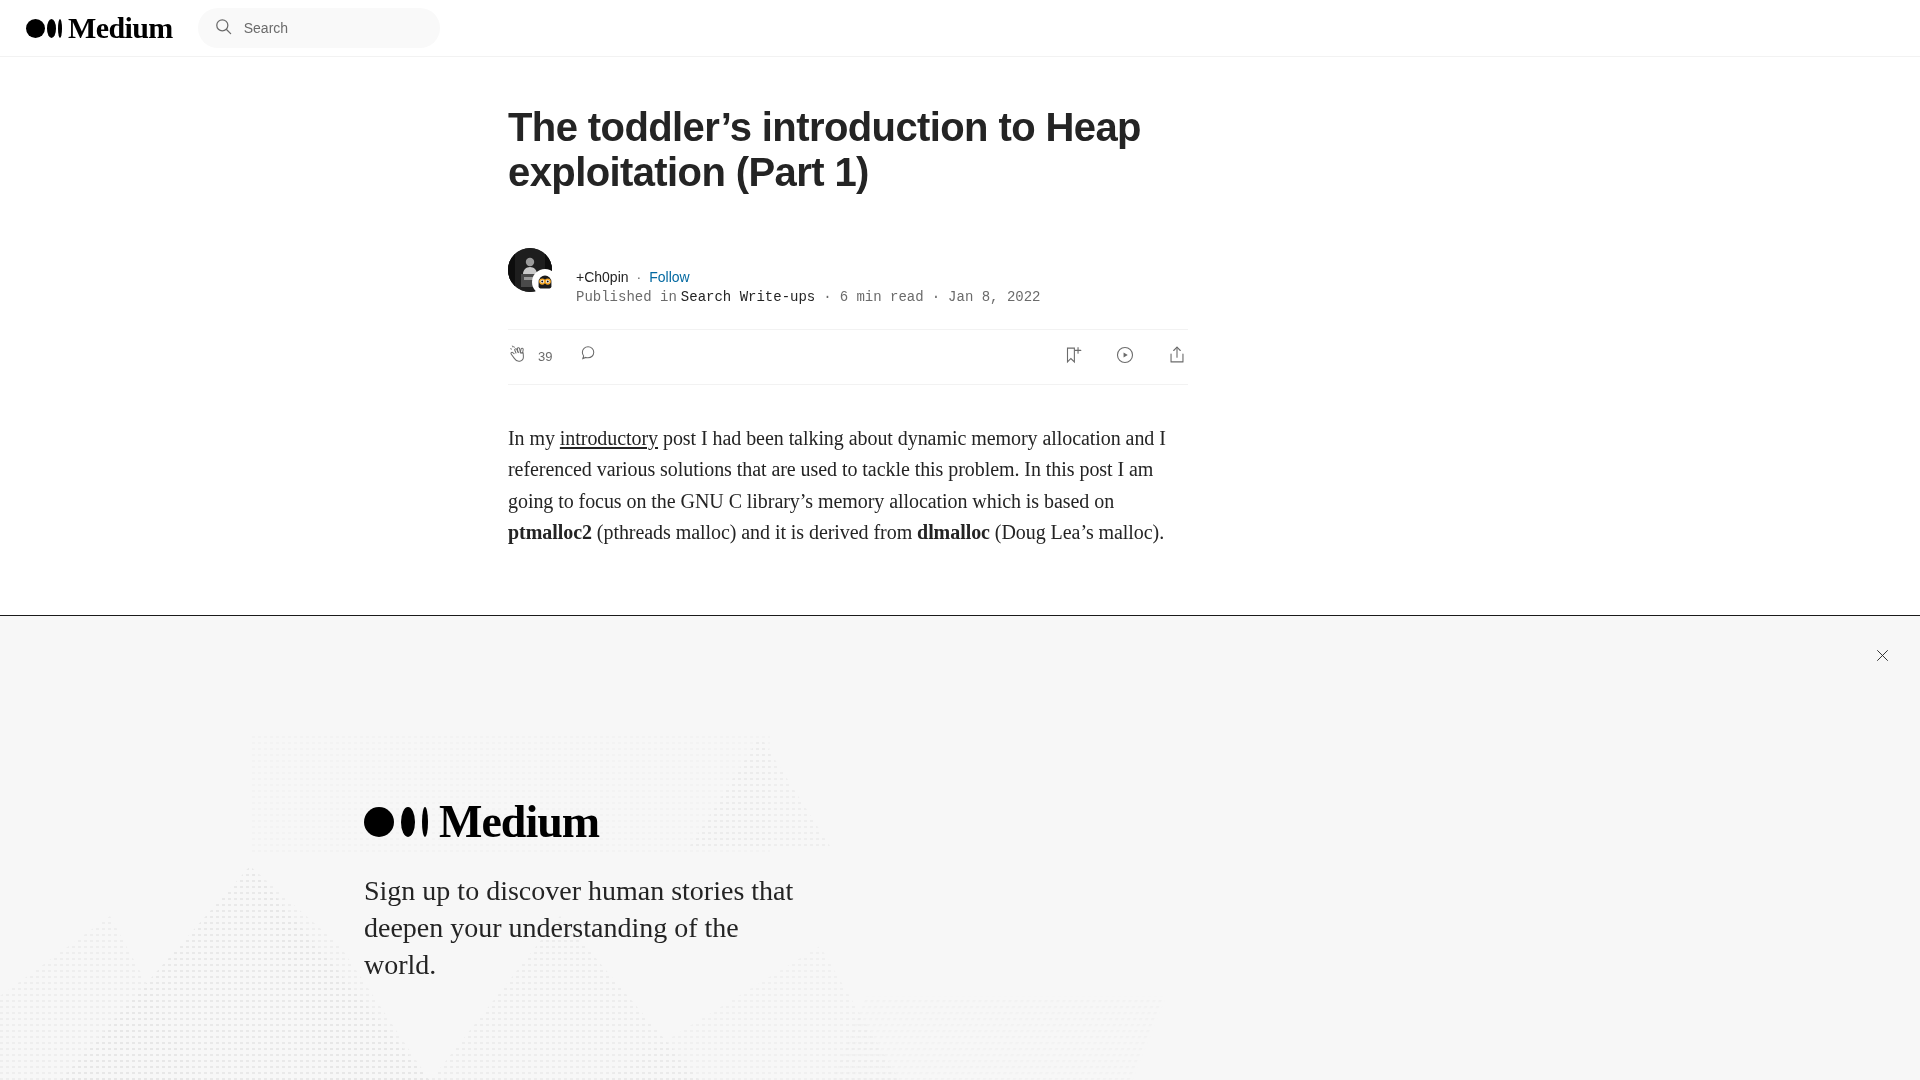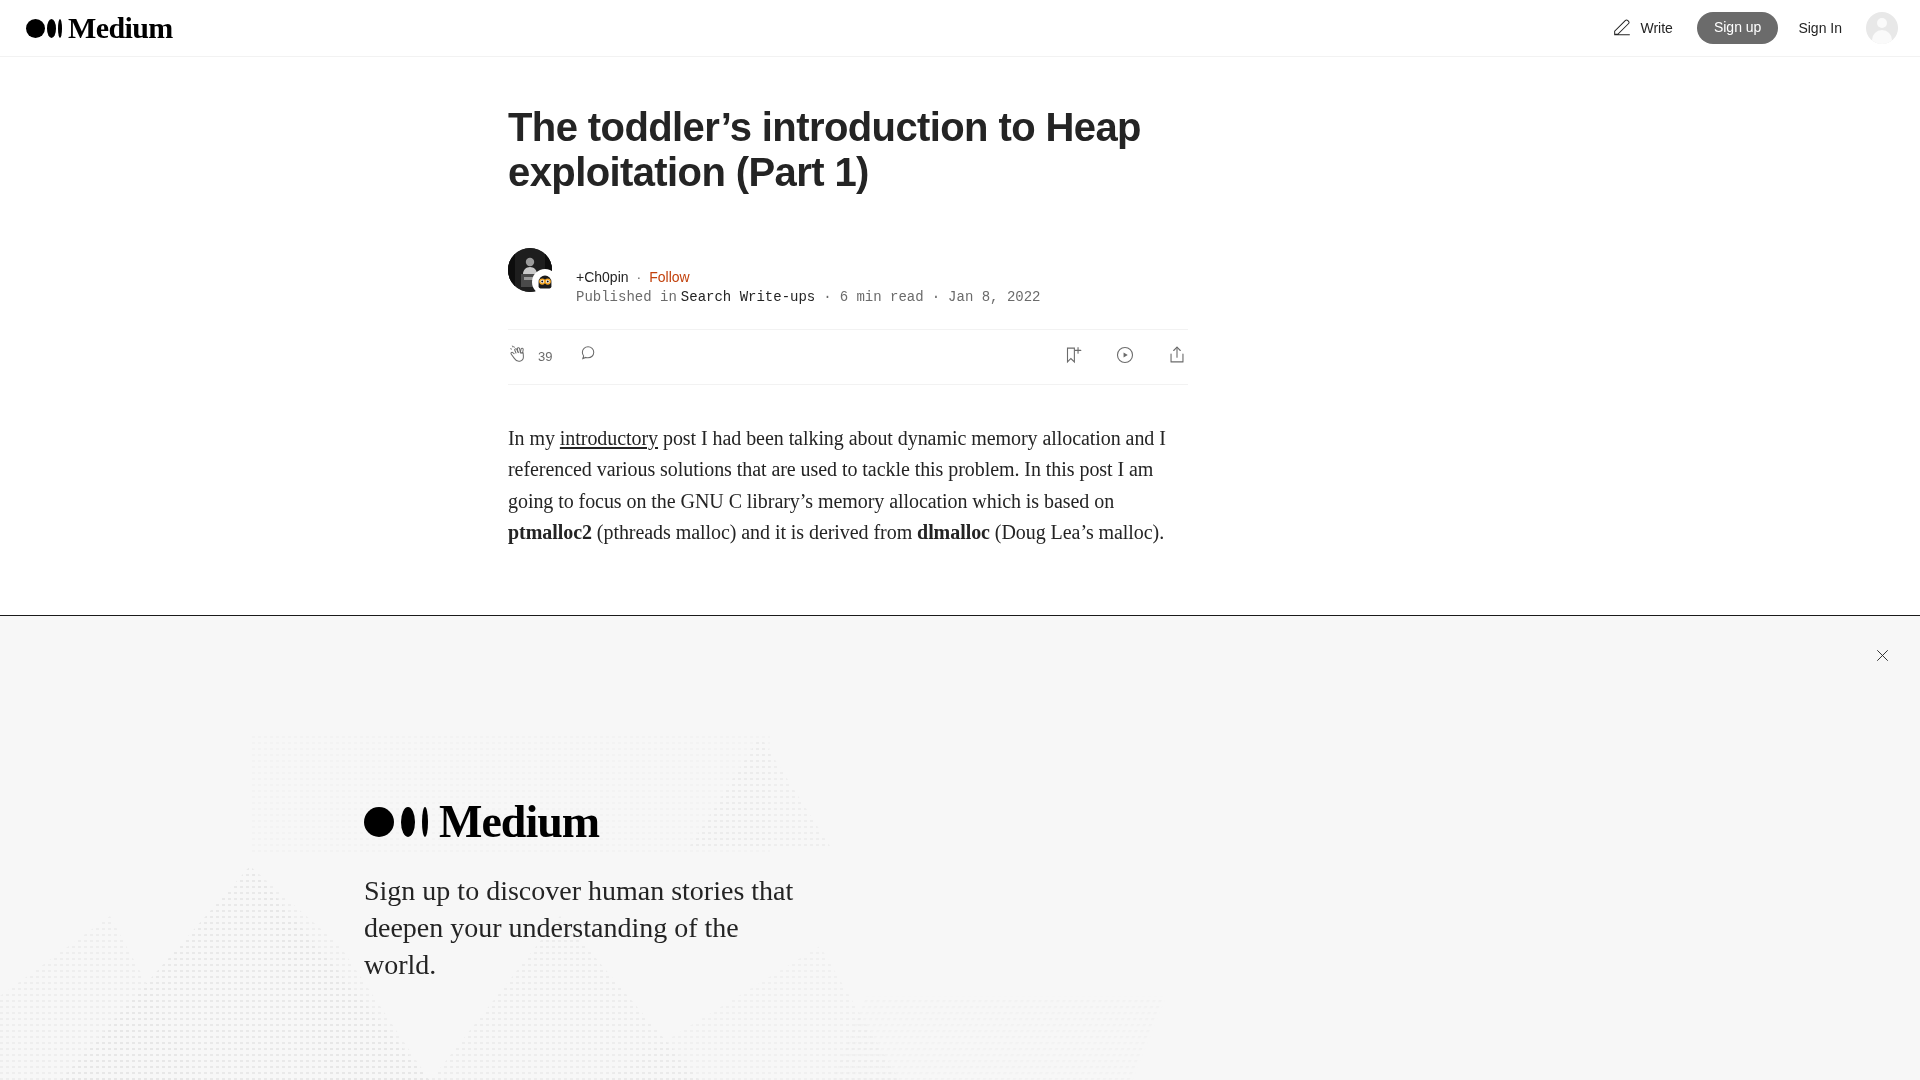--- a/index.html
+++ b/index.html
@@ -209,21 +209,21 @@
   .byline-row2 {
     display: flex;
     align-items: center;
     font-size: 14px;
     color: #6B6B6B;
     margin-top: 4px;
     font-family: Liberation Mono, monospace;
   }
   .author-name { color: #242424; cursor: pointer; }
   .dot-sep { color: #6B6B6B; margin: 0 8px; }
-  .follow-link { color: #c2410c; cursor: pointer; text-align: center; }
+  .follow-link { color: #0369a1; cursor: pointer; text-align: center; }
   .pub-link { color: #242424; cursor: pointer; }
 
   .actionbar {
     display: flex;
     align-items: center;
     height: 56px;
     margin-top: 24px;
     border-top: 1px solid #F2F2F2;
     border-bottom: 1px solid #F2F2F2;
   }
@@ -336,36 +336,30 @@
 
   <div class="brand">
     <span class="brand-mark">
       <span class="bm-a"></span>
         <span class="bm-b"></span>
         <span class="bm-c"></span>
     </span>
     <span class="brand-word">Medium</span>
   </div>
 
-
-  <div class="header-right">
-
-    <button class="write-btn">
-      <span>
-        <svg width="22" height="22" viewBox="0 0 24 24" fill="none" stroke="#242424" stroke-width="1.1">
-          <path d="M3.5 20.5h17M4 16.6V20h3.4L19.2 8.2a1.6 1.6 0 0 0 0-2.3l-1.1-1.1a1.6 1.6 0 0 0-2.3 0L4 16.6z"></path>
-        </svg>
-      </span>
-      <span class="write-label">Write</span>
-    </button>
-
-    <button class="signup-btn">Sign up</button>
-    <button class="signin-btn">Sign In</button>
-    <button class="avatar-btn"></button>
+  <div class="search-wrap">
+    <span class="search-ico">
+      <svg width="19" height="19" viewBox="0 0 24 24" fill="none" stroke="#6B6B6B" stroke-width="1.6">
+        <circle cx="10.5" cy="10.5" r="7"></circle>
+          <line x1="15.8" y1="15.8" x2="21" y2="21" stroke-linecap="round"></line>
+      </svg>
+    </span>
+    <input class="search-input" type="text" placeholder="Search" style="">
   </div>
+
 </header>
 
 <main class="article">
   <div class="article-inner">
 
     <h1 class="article-title">The toddler’s introduction to Heap exploitation (Part 1)</h1>
 
     <div class="byline">
       <div class="avatar-stack">
         <div class="author-pic">

